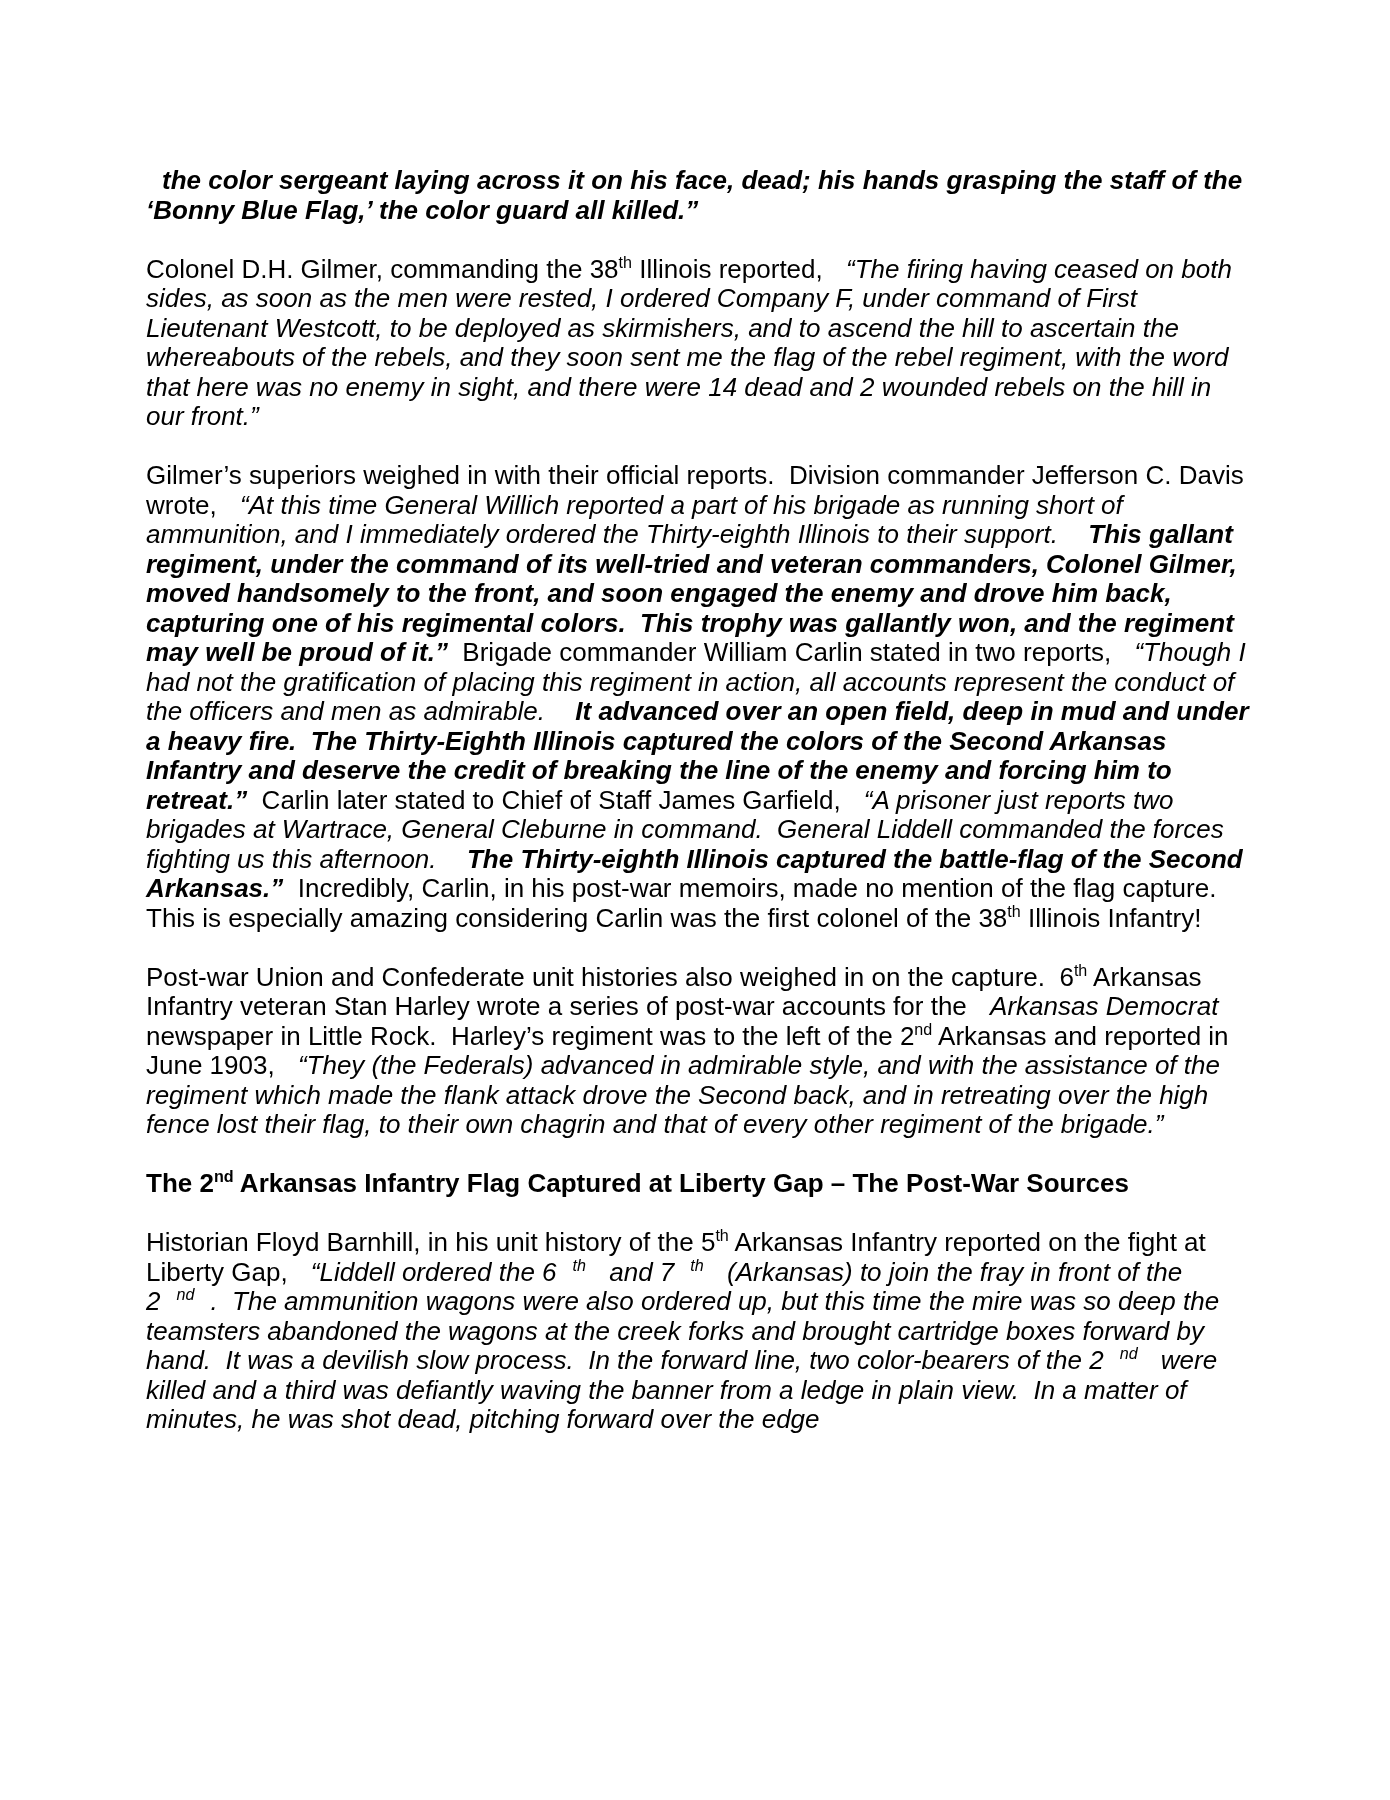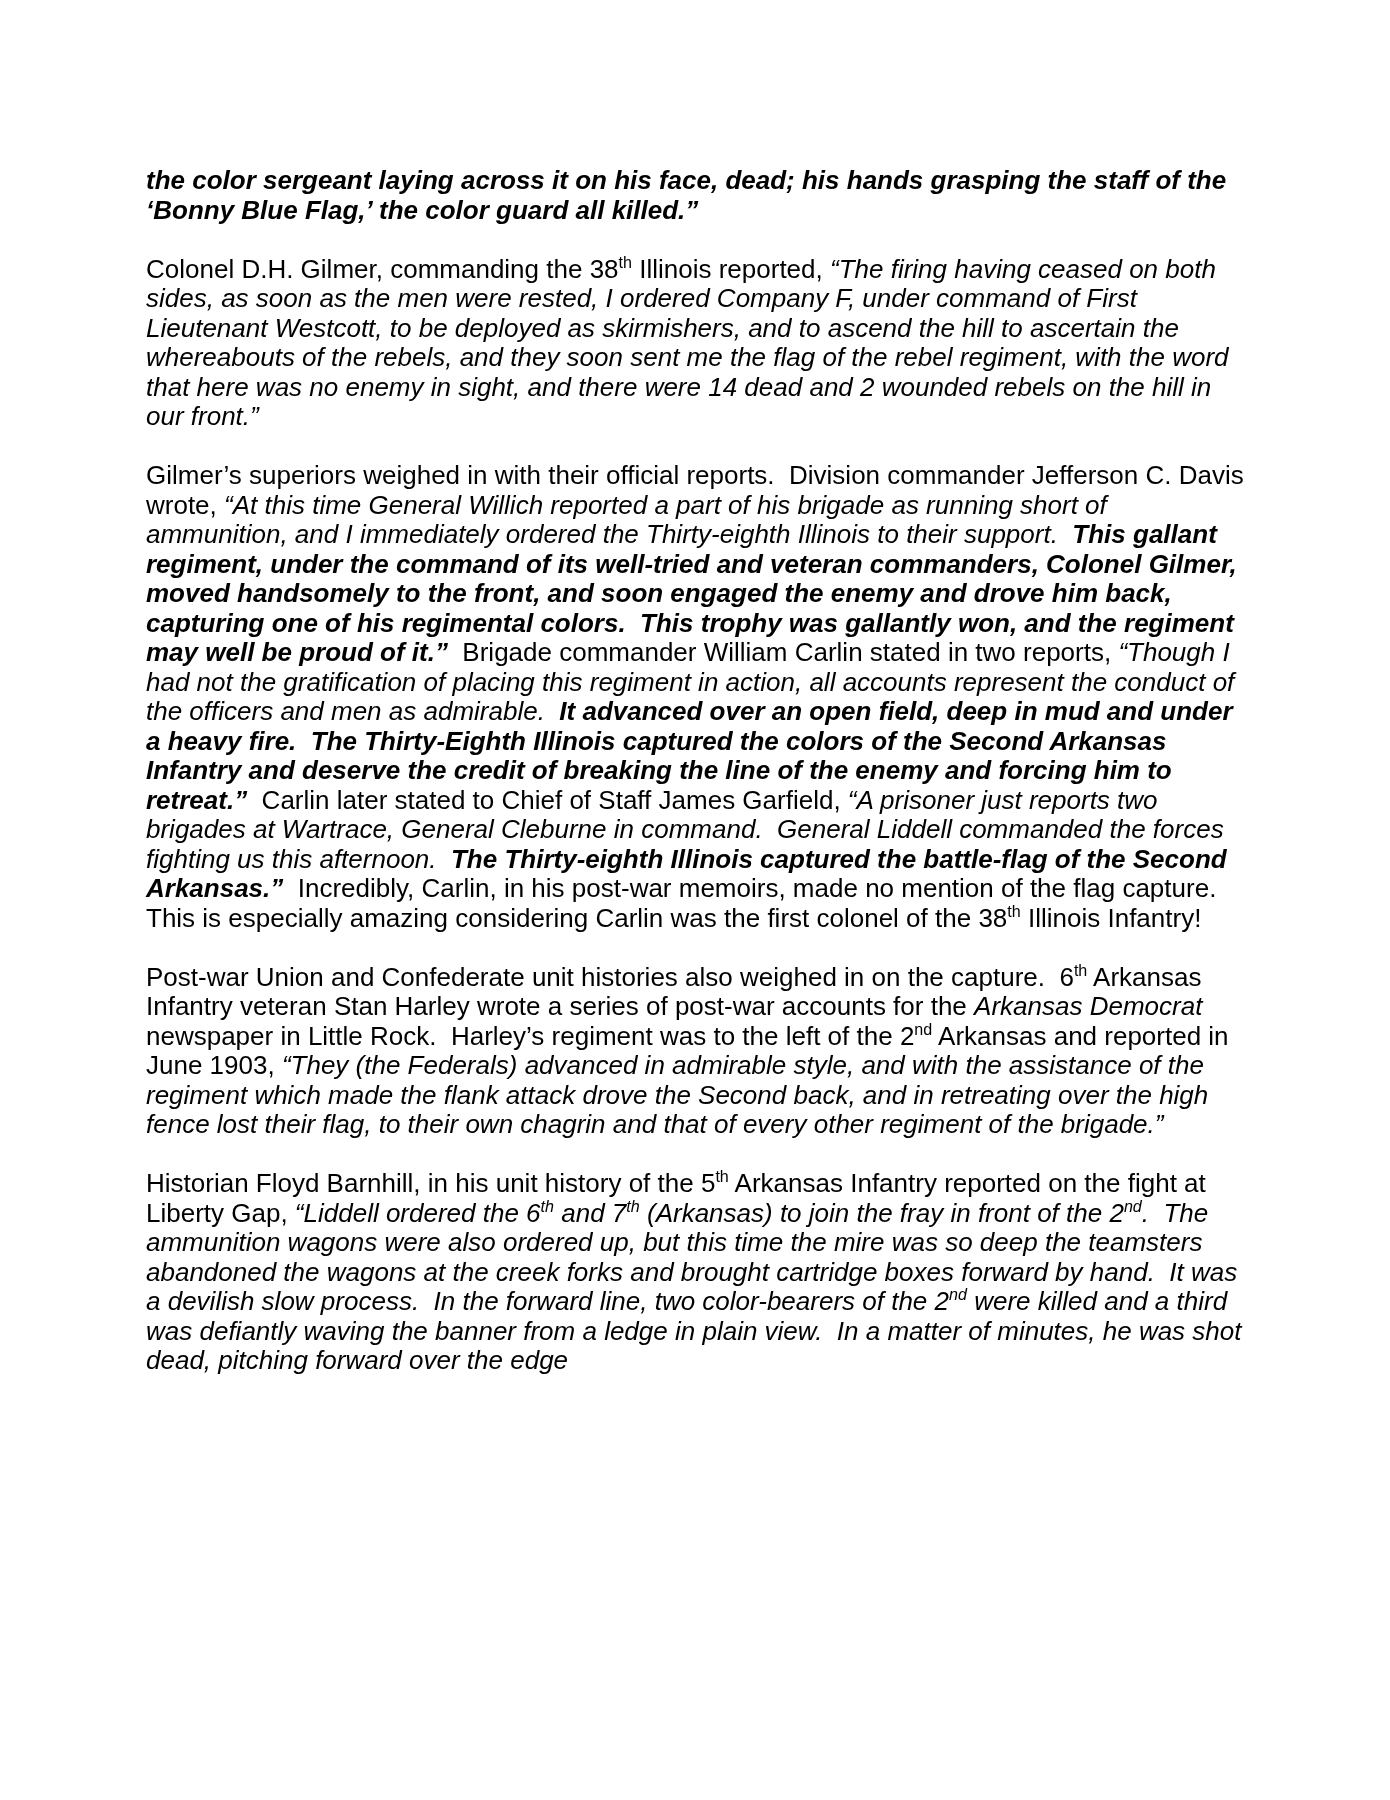--- a/index.html
+++ b/index.html
@@ -24,31 +24,32 @@
     line-height: 29.5px;
     color: #000000;
     text-align: left;
   }
   p.para {
     margin: 0 0 29.5px 0;
     white-space: pre-wrap;
   }
   p.para:last-child { margin-bottom: 0; }
   .run.b   { font-weight: bold; }
-  .run.i   { font-style: italic; }
+  .run.i   { font-style: italic; margin-left: 16px; }
   .run.sup {
     font-size: 0.62em;
     vertical-align: super;
     line-height: 0;
   }
 </style>
 </head>
 <body>
 
 <div class="page">
   <div class="text-column">
     <p class="para"><span class="run b i">the color sergeant laying across it on his face, dead; his hands grasping the staff of the ‘Bonny Blue Flag,’ the color guard all killed.”</span></p>
     <p class="para"><span class="run">Colonel D.H. Gilmer, commanding the 38</span><span class="run sup">th</span><span class="run"> Illinois reported, </span><span class="run i">“The firing having ceased on both sides, as soon as the men were rested, I ordered Company F, under command of First Lieutenant Westcott, to be deployed as skirmishers, and to ascend the hill to ascertain the whereabouts of the rebels, and they soon sent me the flag of the rebel regiment, with the word that here was no enemy in sight, and there were 14 dead and 2 wounded rebels on the hill in our front.”</span></p>
     <p class="para"><span class="run">Gilmer’s superiors weighed in with their official reports.  Division commander Jefferson C. Davis wrote, </span><span class="run i">“At this time General Willich reported a part of his brigade as running short of ammunition, and I immediately ordered the Thirty-eighth Illinois to their support.  </span><span class="run b i">This gallant regiment, under the command of its well-tried and veteran commanders, Colonel Gilmer, moved handsomely to the front, and soon engaged the enemy and drove him back, capturing one of his regimental colors.  This trophy was gallantly won, and the regiment may well be proud of it.”</span><span class="run">  Brigade commander William Carlin stated in two reports, </span><span class="run i">“Though I had not the gratification of placing this regiment in action, all accounts represent the conduct of the officers and men as admirable.</span><span class="run b i">  It advanced over an open field, deep in mud and under a heavy fire.  The Thirty-Eighth Illinois captured the colors of the Second Arkansas Infantry and deserve the credit of breaking the line of the enemy and forcing him to retreat.”</span><span class="run">  Carlin later stated to Chief of Staff James Garfield, </span><span class="run i">“A prisoner just reports two brigades at Wartrace, General Cleburne in command.  General Liddell commanded the forces fighting us this afternoon.</span><span class="run b i">  The Thirty-eighth Illinois captured the battle-flag of the Second Arkansas.”</span><span class="run">  Incredibly, Carlin, in his post-war memoirs, made no mention of the flag capture.  This is especially amazing considering Carlin was the first colonel of the 38</span><span class="run sup">th</span><span class="run"> Illinois Infantry!</span></p>
     <p class="para"><span class="run">Post-war Union and Confederate unit histories also weighed in on the capture.  6</span><span class="run sup">th</span><span class="run"> Arkansas Infantry veteran Stan Harley wrote a series of post-war accounts for the </span><span class="run i">Arkansas Democrat</span><span class="run"> newspaper in Little Rock.  Harley’s regiment was to the left of the 2</span><span class="run sup">nd</span><span class="run"> Arkansas and reported in June 1903, </span><span class="run i">“They (the Federals) advanced in admirable style, and with the assistance of the regiment which made the flank attack drove the Second back, and in retreating over the high fence lost their flag, to their own chagrin and that of every other regiment of the brigade.”</span></p>
+    <p class="para"><span class="run b">The 2</span><span class="run b sup">nd</span><span class="run b"> Arkansas Infantry Flag Captured at Liberty Gap – The Post-War Sources</span></p>
     <p class="para"><span class="run">Historian Floyd Barnhill, in his unit history of the 5</span><span class="run sup">th</span><span class="run"> Arkansas Infantry reported on the fight at Liberty Gap, </span><span class="run i">“Liddell ordered the 6</span><span class="run i sup">th</span><span class="run i"> and 7</span><span class="run i sup">th</span><span class="run i"> (Arkansas) to join the fray in front of the 2</span><span class="run i sup">nd</span><span class="run i">.  The ammunition wagons were also ordered up, but this time the mire was so deep the teamsters abandoned the wagons at the creek forks and brought cartridge boxes forward by hand.  It was a devilish slow process.  In the forward line, two color-bearers of the 2</span><span class="run i sup">nd</span><span class="run i"> were killed and a third was defiantly waving the banner from a ledge in plain view.  In a matter of minutes, he was shot dead, pitching forward over the edge</span></p>
   </div>
 </div>
 
 </body></html>

